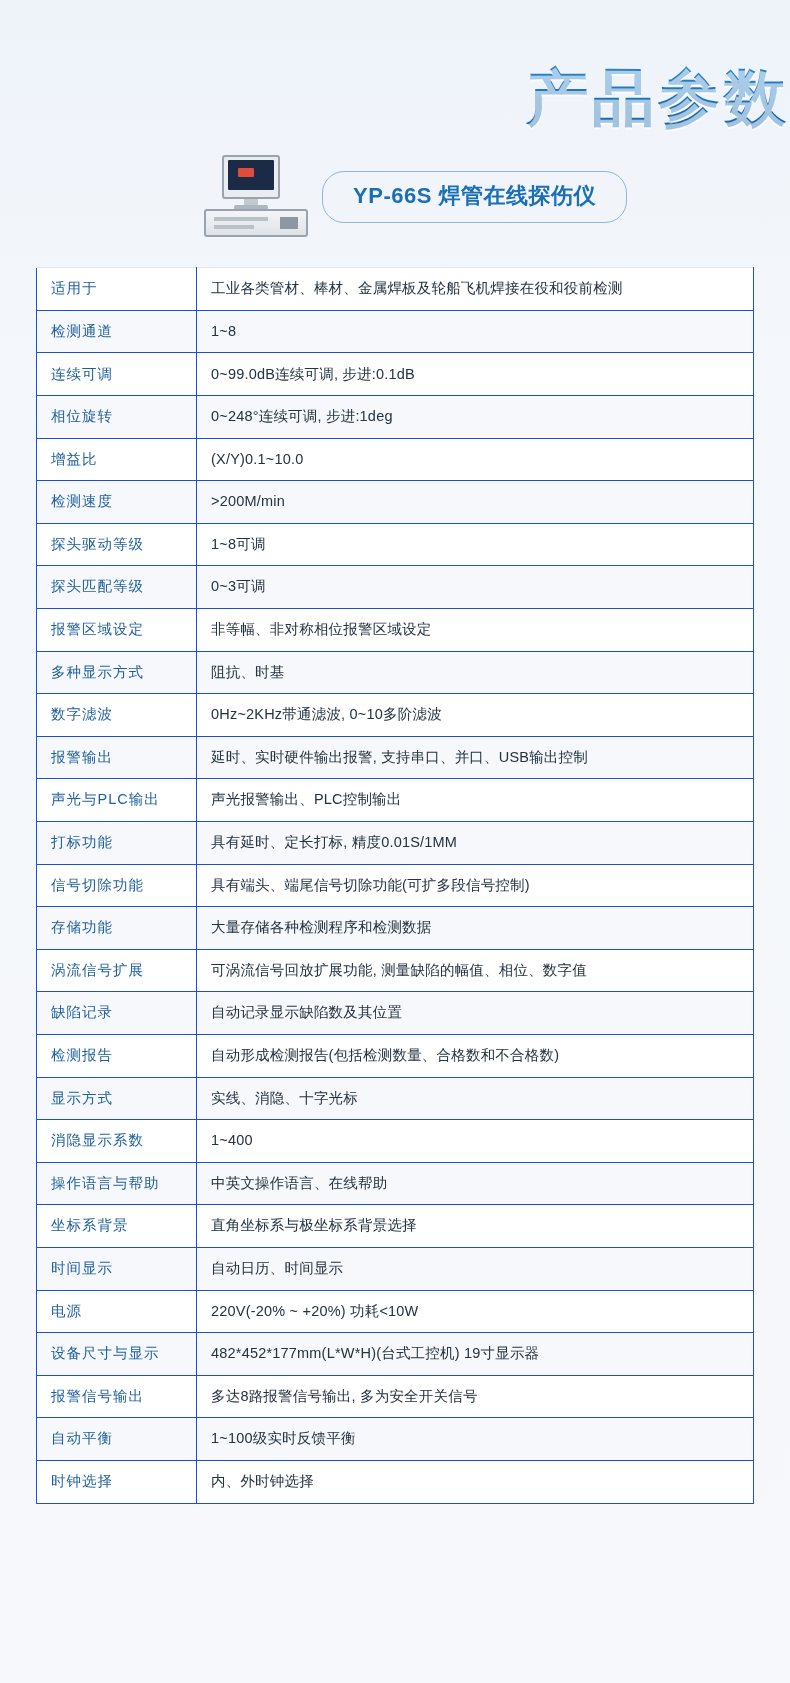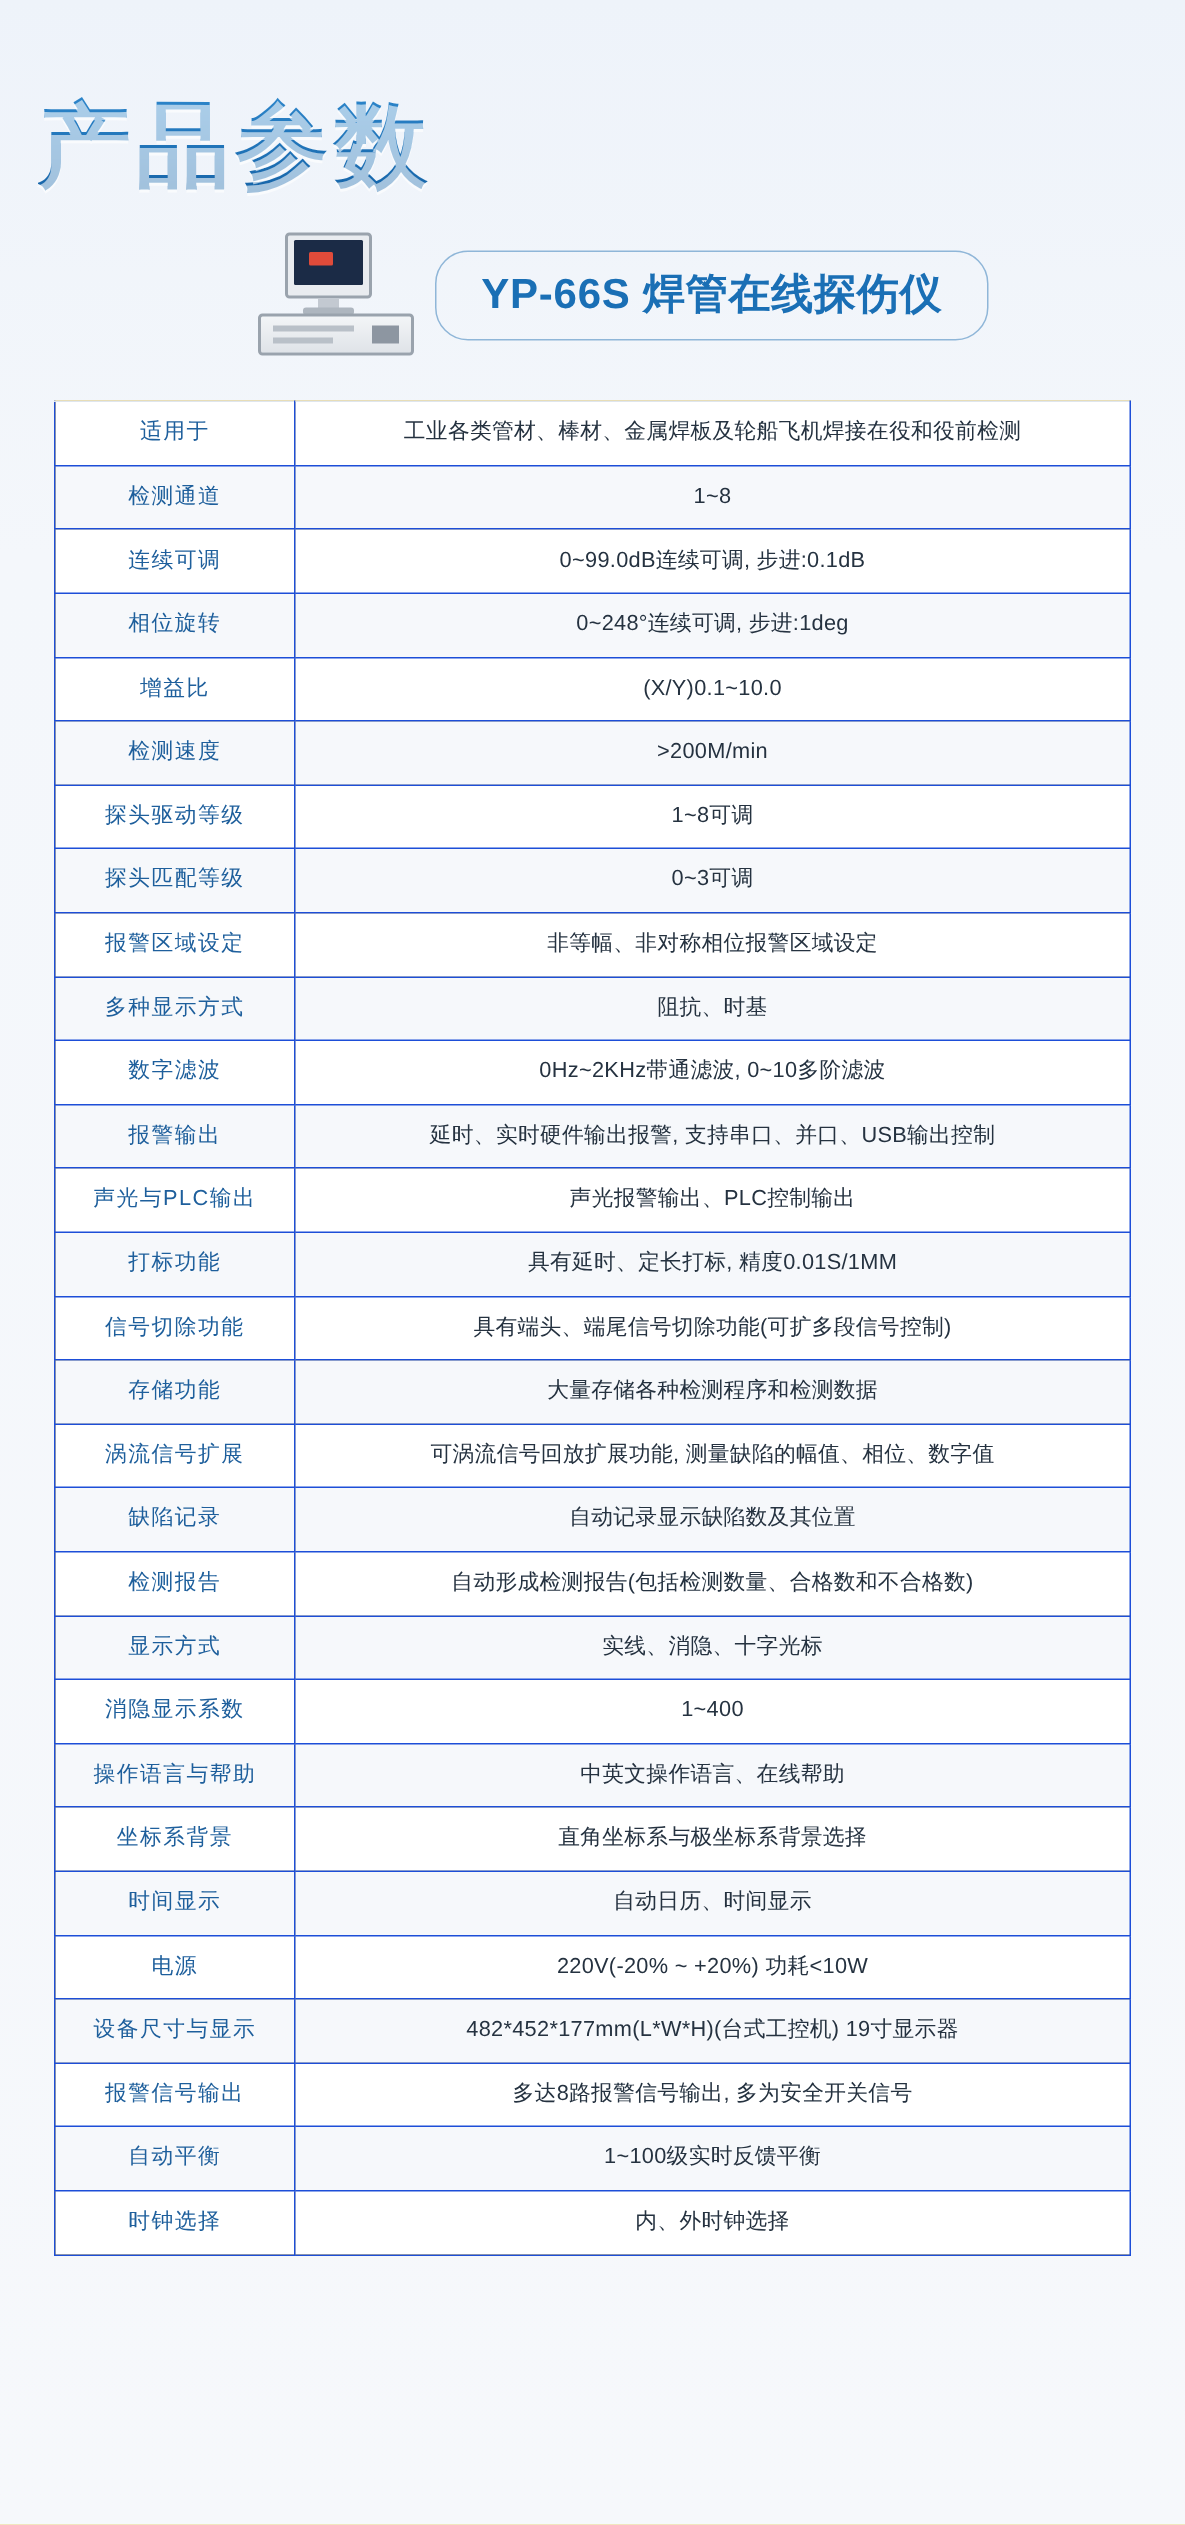--- a/index.html
+++ b/index.html
@@ -13,21 +13,21 @@
     width: 790px;
     min-height: 1683px;
     background: linear-gradient(180deg, #eef3fa 0%, #f4f7fb 22%, #f6f8fb 100%);
     position: relative;
     overflow: hidden;
   }
 
   
   .title-wrap {
     padding-top: 62px;
-    text-align: left;
+    text-align: right;
     position: relative;
     padding-left: 25px;
   }
   .main-title {
     font-size: 62px;
     font-weight: bold;
     letter-spacing: 4px;
     color: #1a6fb5;
     background: linear-gradient(180deg, #2d86cb 0%, #1462a6 100%);
     -webkit-background-clip: text;
@@ -104,36 +104,35 @@
     background: #b9c0c8;
   }
   .chassis .s1 { left: 8px; top: 6px; width: 54px; height: 4px; }
   .chassis .s2 { left: 8px; top: 14px; width: 40px; height: 4px; }
   .chassis .s3 { left: 74px; top: 6px; width: 18px; height: 12px; background:#8d96a1; }
 
   .model-pill {
     border: 1.5px solid #8fb6d8;
     border-radius: 22px;
     padding: 9px 30px 11px 30px;
-    font-size: 28px;
+    font-size: 22px;
     color: #1a6fb5;
     font-weight: bold;
     background: transparent;
     letter-spacing: 0.5px;
     white-space: nowrap;
   }
 
   
   .spec-table {
     margin: 28px 48px 0 36px;
     width: 718px;
     border-collapse: collapse;
-    background: #eab308;
+    background: #22c55e;
     font-size: 14.5px;
-    text-align: center;
   }
   .spec-table tr { height: 42.6px; }
   .spec-table tr:nth-child(odd) { background: #ffffff; }
   .spec-table tr:nth-child(even) { background: #f6f8fb; }
   .spec-table td {
     border: 1px solid #1d4ed8;
     padding: 8px 14px;
     color: #2a3642;
     vertical-align: middle;
     line-height: 1.35;

